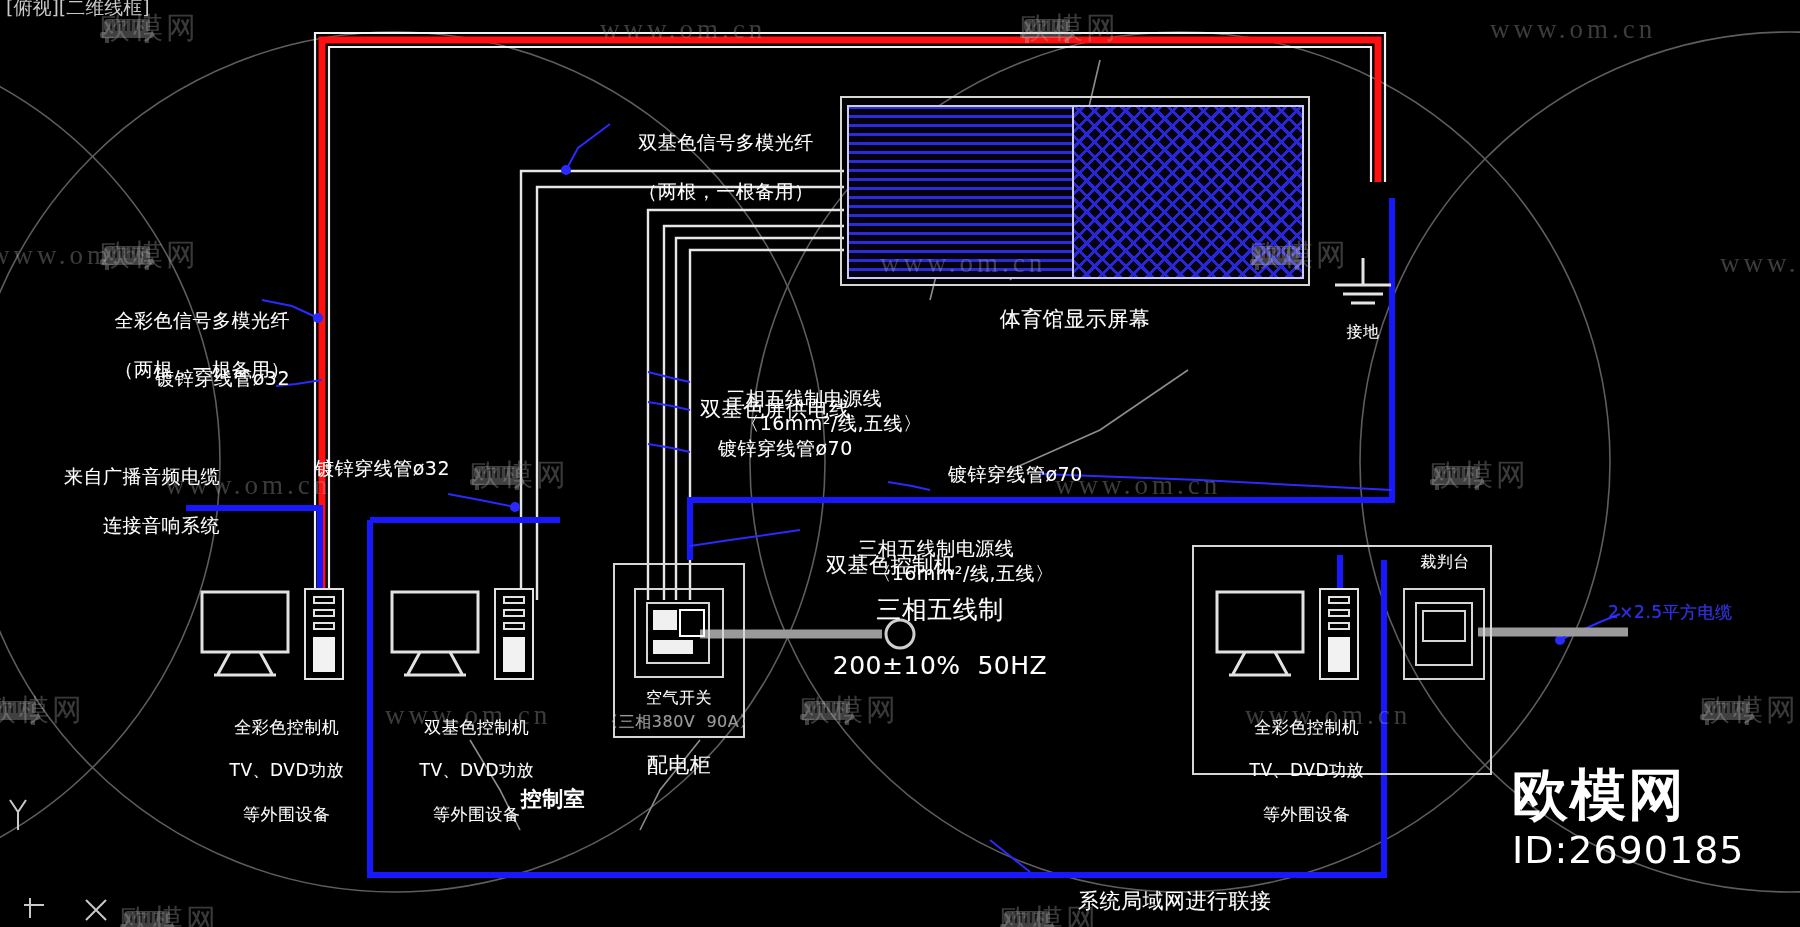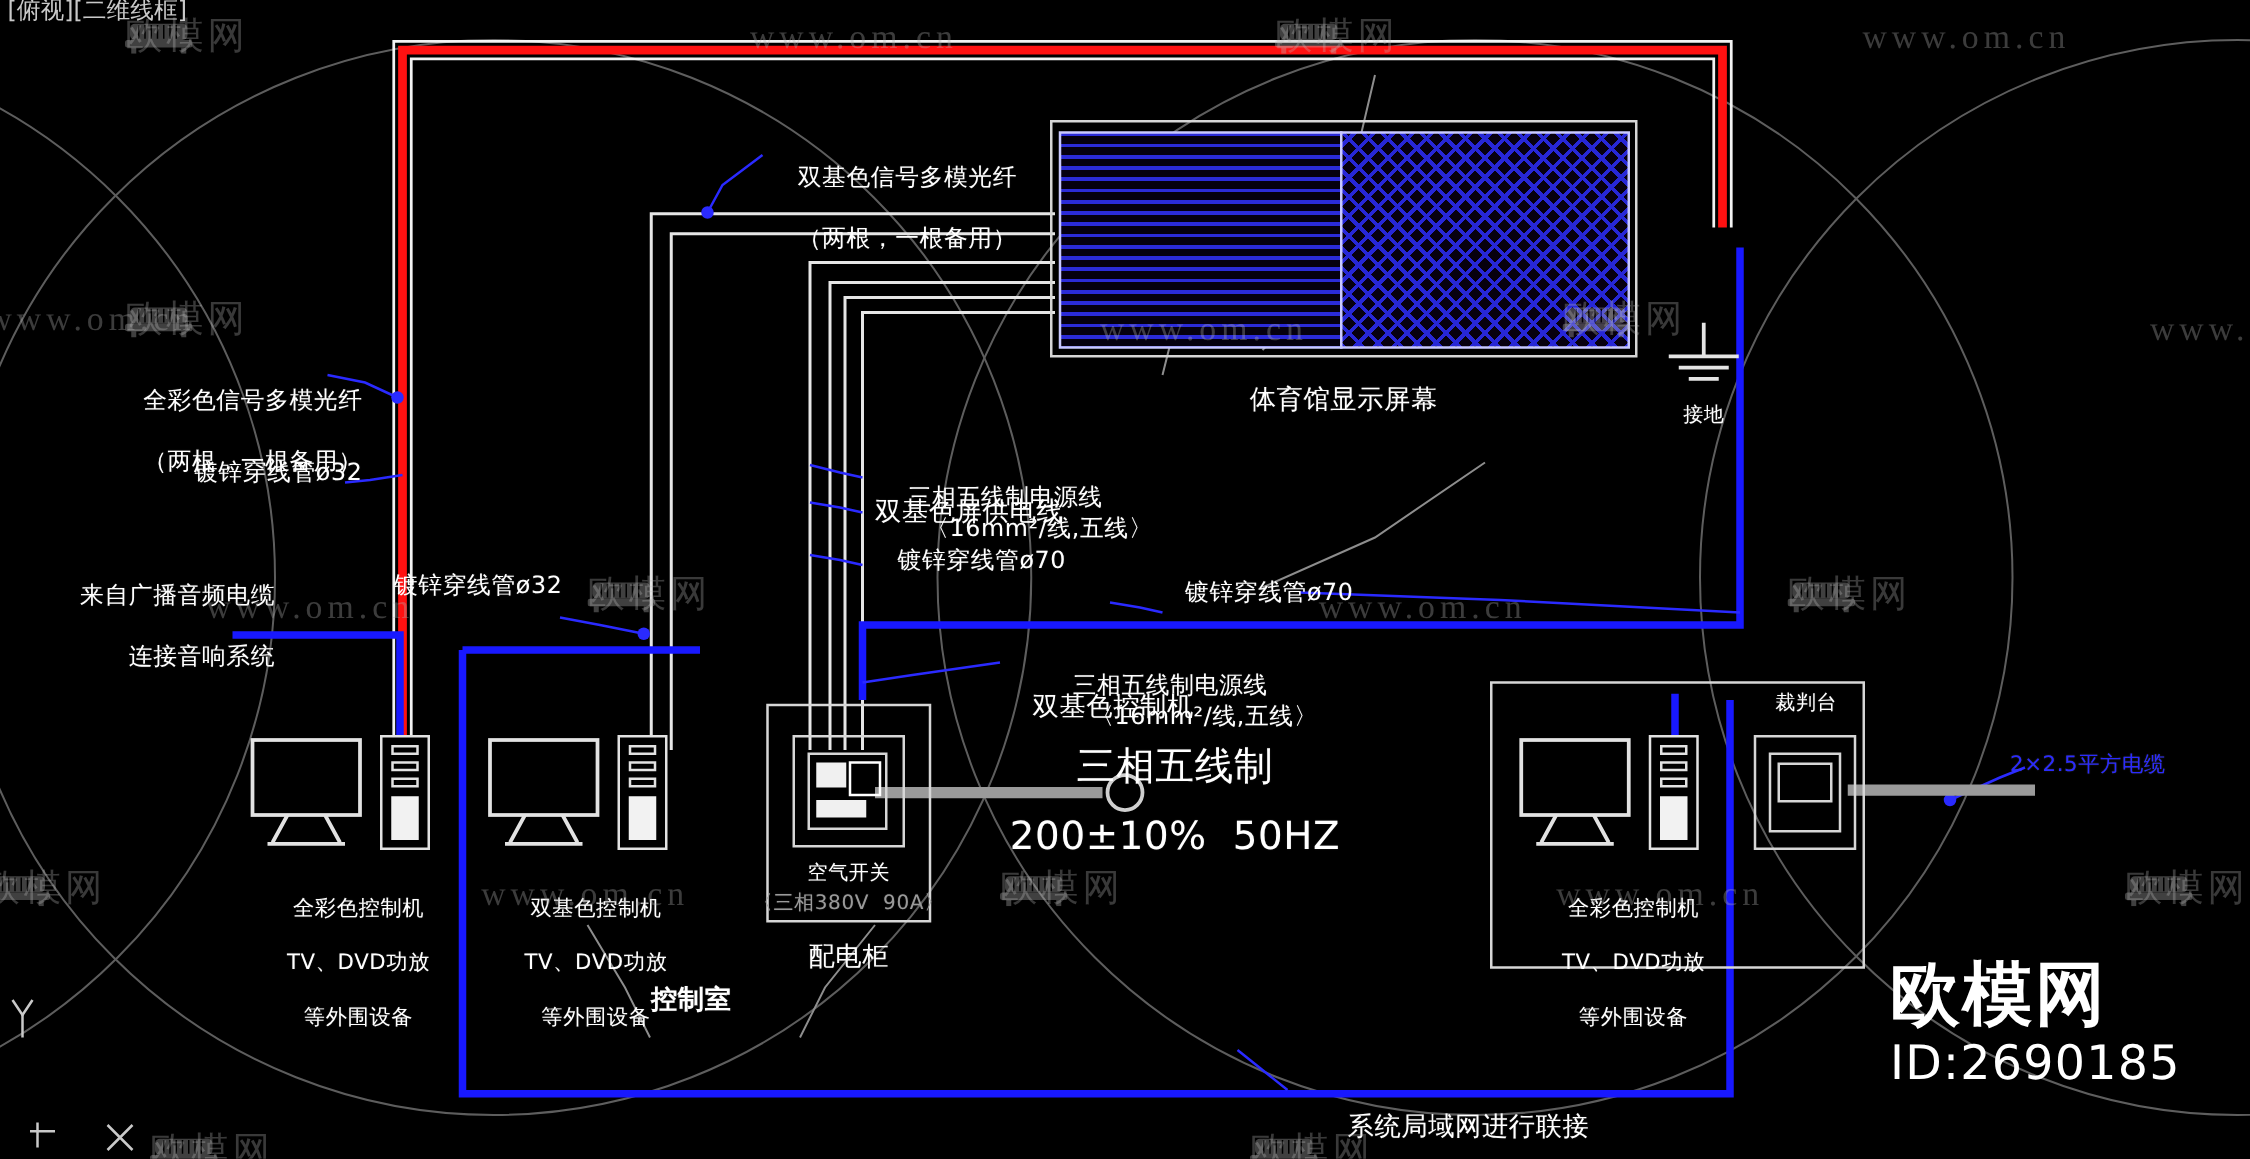--- a/index.html
+++ b/index.html
@@ -39,21 +39,21 @@
     line-height: 1.28;
     letter-spacing: 0.5px;
     text-shadow: 0 0 1px rgba(255,255,255,0.25);
   }
   .lbl.c { text-align: center; }
   .lbl.r { text-align: right; }
   .s16 { font-size: 16px; }
   .s17 { font-size: 17px; }
   .s19 { font-size: 19px; }
   .s21 { font-size: 21px; }
-  .s23 { font-size: 31px; }
+  .s23 { font-size: 25px; }
   .gray { color: #9a9a9a; }
 
   
   .wm {
     position: absolute;
     color: rgba(190,190,190,0.30);
     font-size: 30px;
     letter-spacing: 3px;
     font-family: "DejaVu Sans", "Liberation Sans", sans-serif;
     white-space: nowrap;

